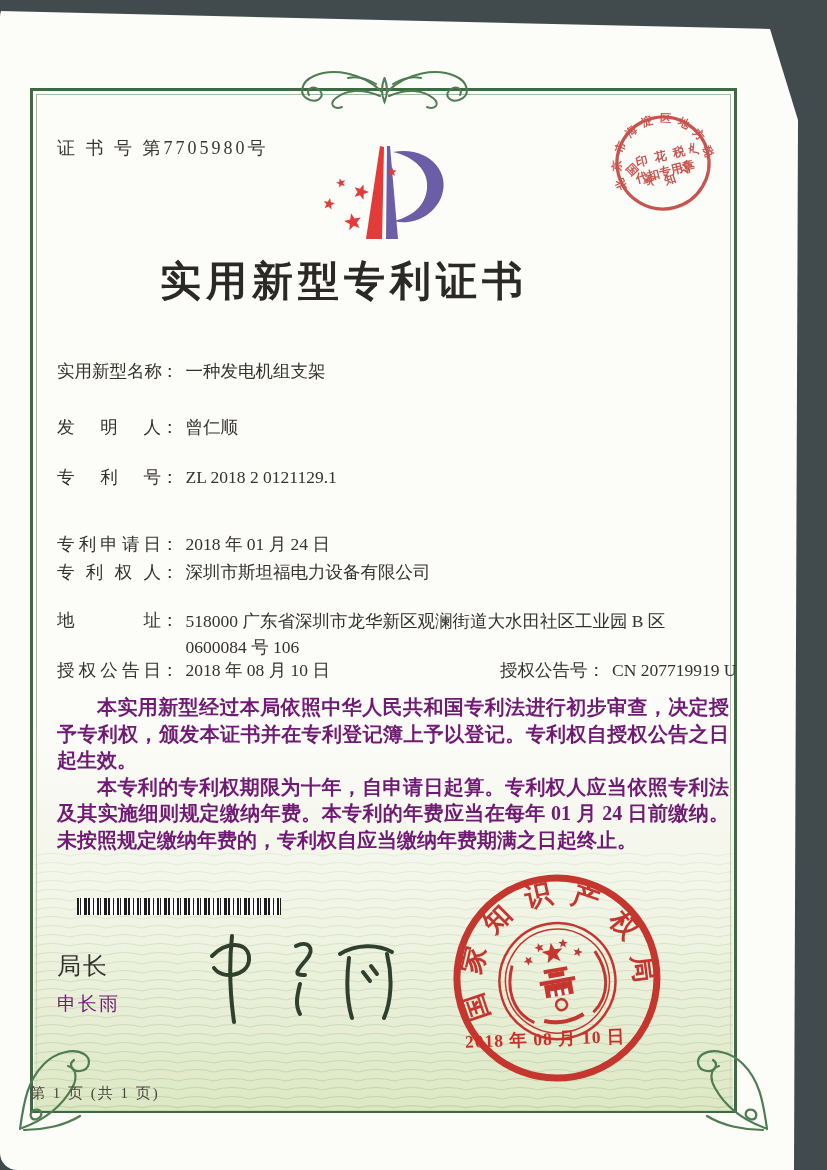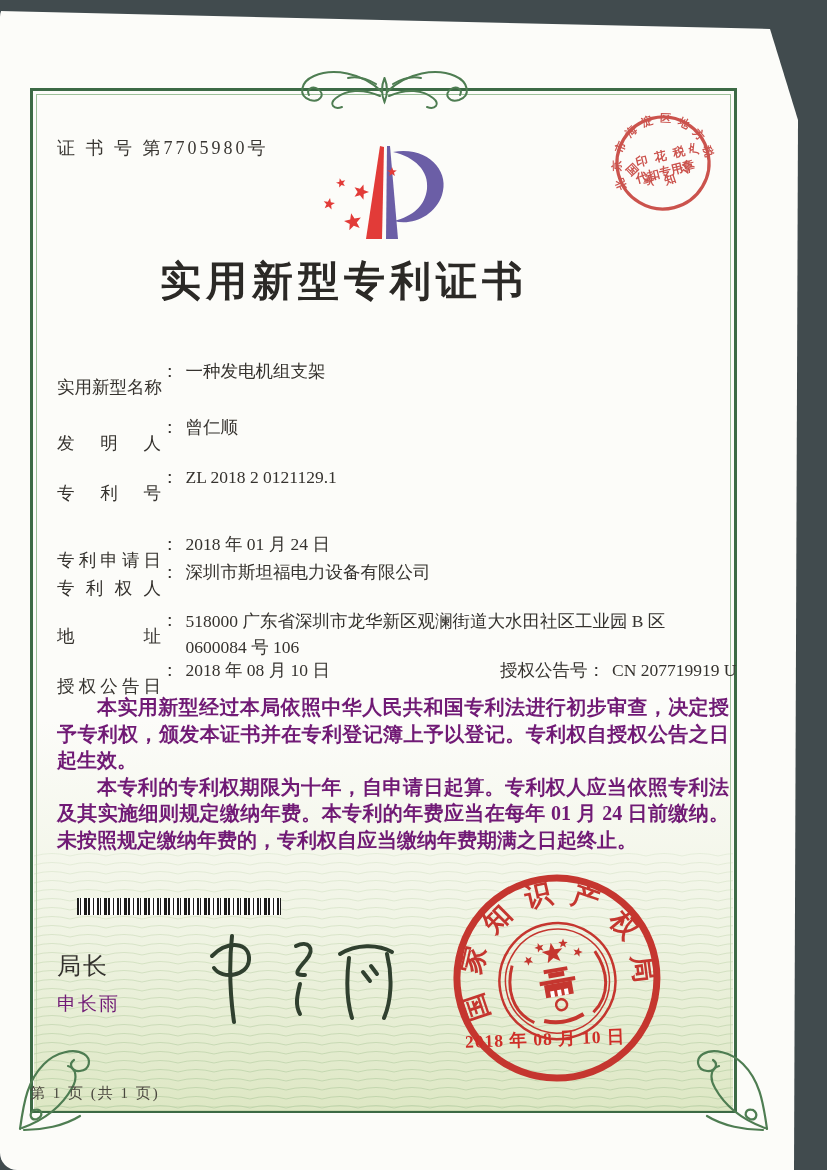--- a/index.html
+++ b/index.html
@@ -30,21 +30,21 @@
   #waves{position:absolute;left:34px;top:852px;pointer-events:none;}
   .cert-no{
     position:absolute;left:57px;top:136px;
     font-size:18px;letter-spacing:3px;color:#3a3733;
   }
   .title{
     position:absolute;left:30px;top:254px;width:564px;text-align:center;
     font-size:41px;font-weight:bold;letter-spacing:5px;color:#2b2926;margin-left:32px;
   }
   .frow{position:absolute;left:57px;font-size:17.5px;color:#35322e;line-height:25px;white-space:nowrap;}
-  .flabel{display:inline-block;width:104px;text-align:justify;text-align-last:justify;vertical-align:top;margin-top:16px;}
+  .flabel{display:inline-block;width:104px;text-align:justify;text-align-last:justify;vertical-align:top;}
   .fvalue{margin-left:7px;}
   .fvalue.wrap{display:inline-block;white-space:normal;width:505px;vertical-align:top;line-height:26px;}
   .frow2{position:absolute;left:455px;font-size:17.5px;color:#35322e;line-height:25px;white-space:nowrap;margin-left:45px;}
   .paras{
     position:absolute;left:57px;top:694px;width:672px;
     font-size:20px;color:#701a75;text-align:justify;font-weight:bold;
   }
   .paras p{margin:0;line-height:26.5px;text-indent:2em;}
   .barcode{
     position:absolute;left:77px;top:898px;width:204px;height:17px;

